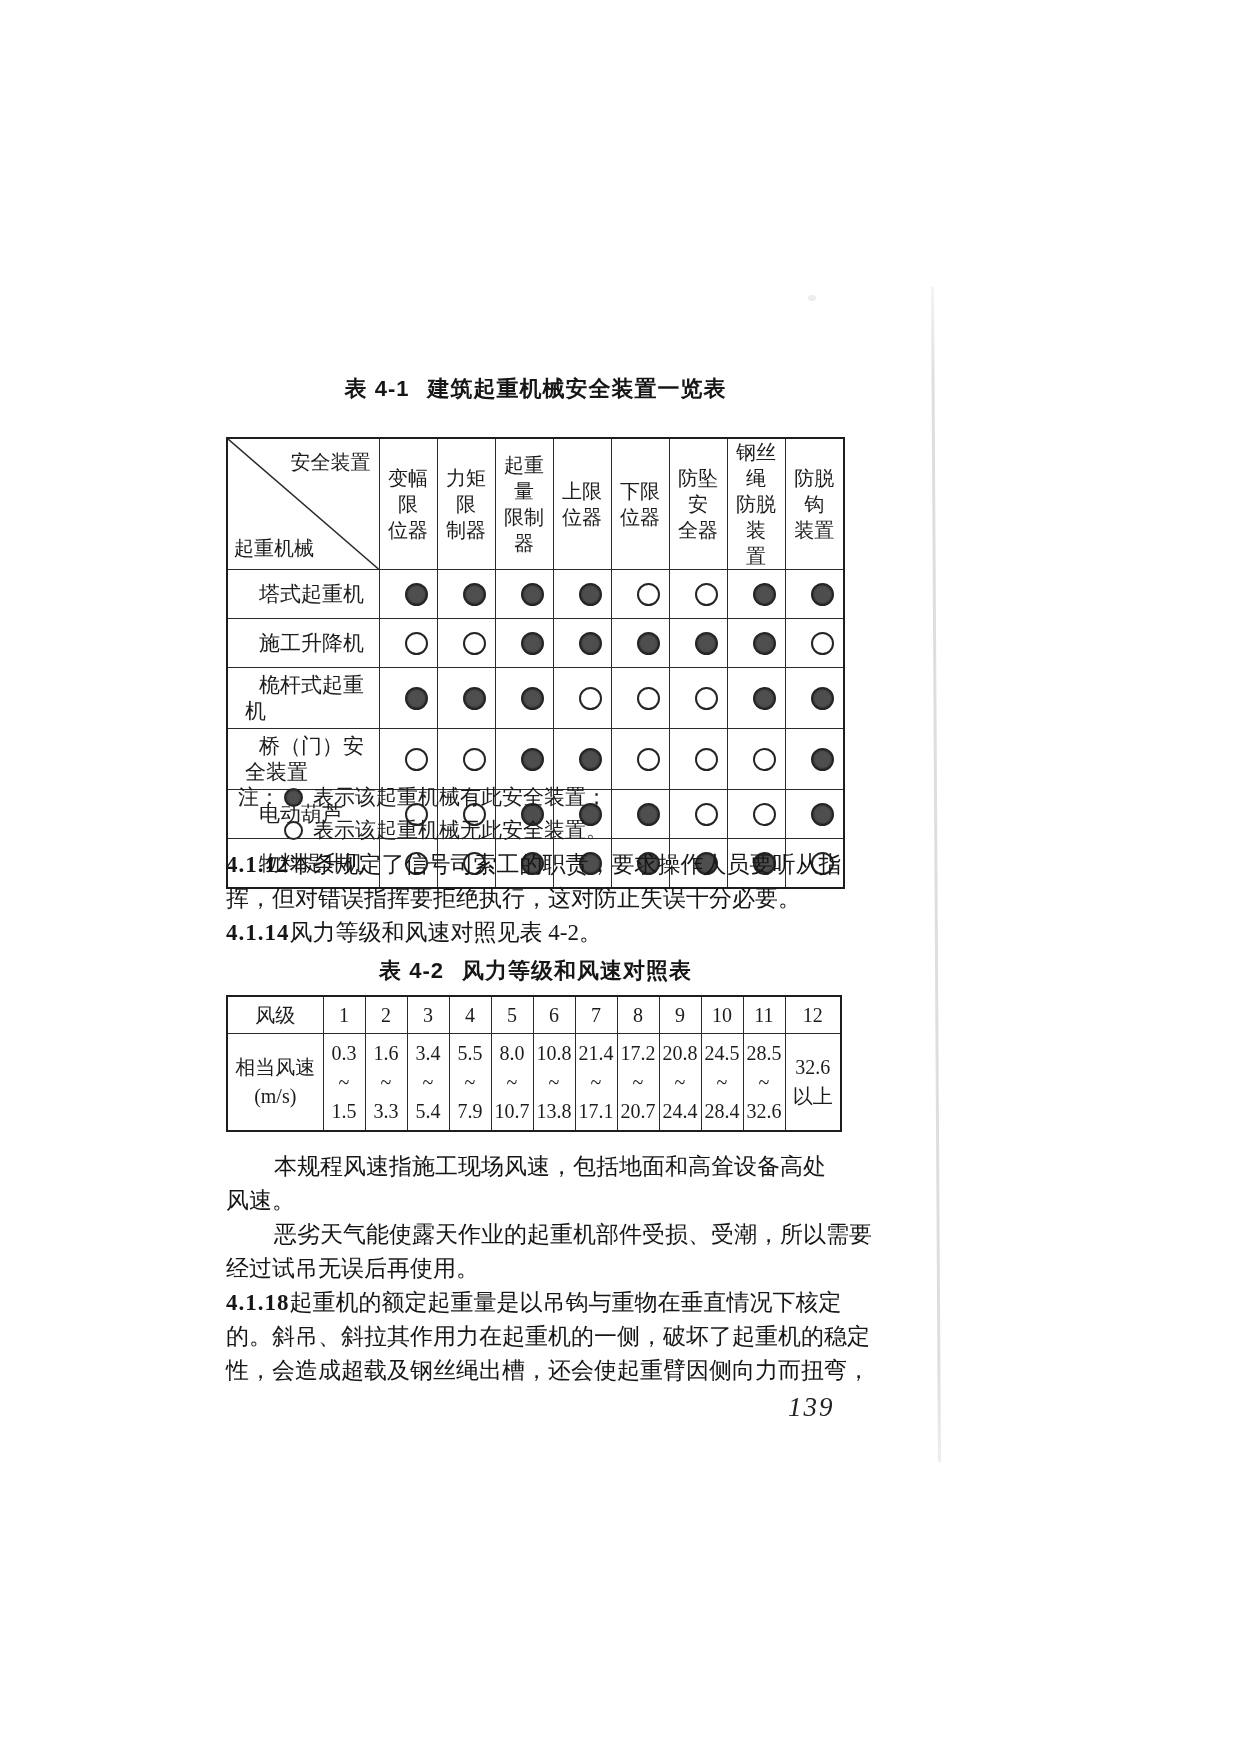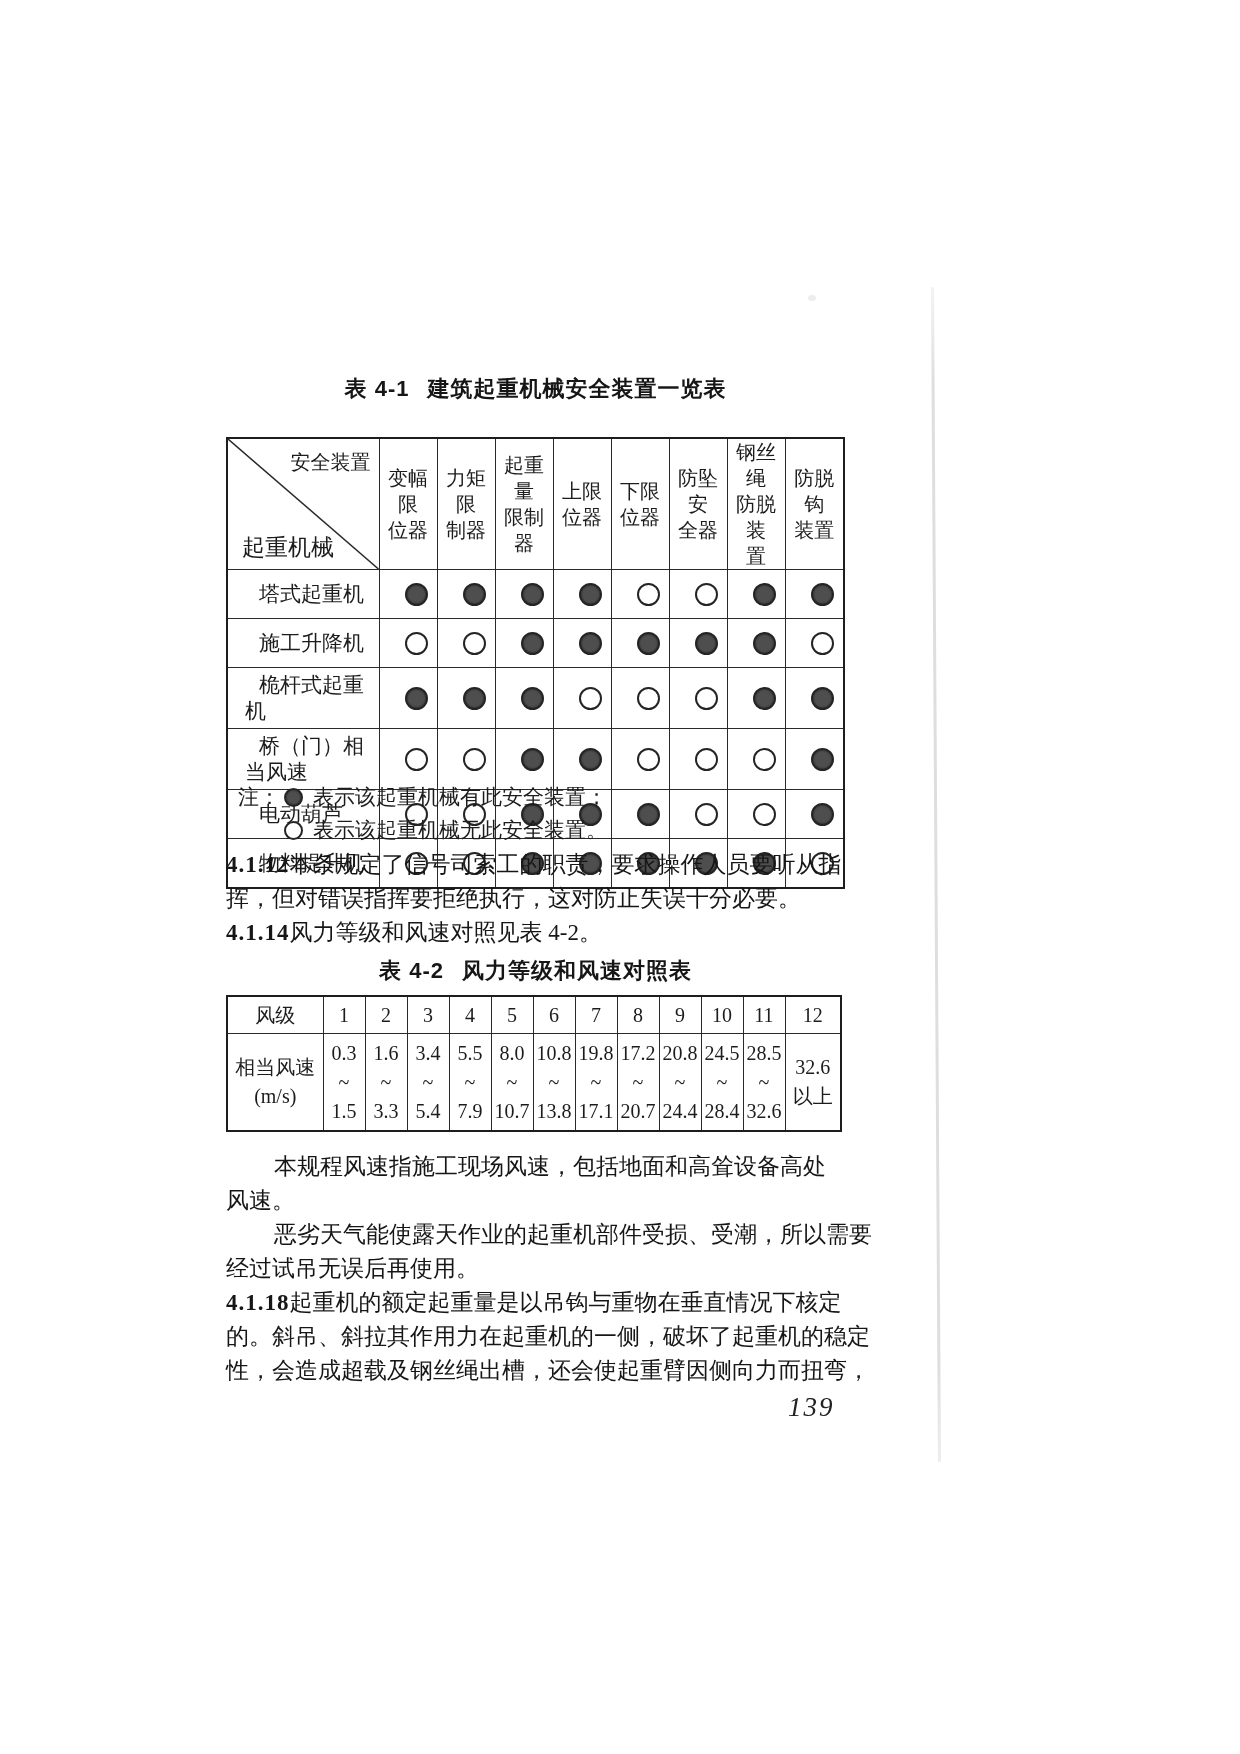--- a/index.html
+++ b/index.html
@@ -42,21 +42,21 @@
   .t1 th,.t1 td{
     border:1.5px solid #2a2a2a;
     text-align:center;vertical-align:middle;
     padding:0;
   }
   .t1 .hrow th{height:86px;font-weight:normal;font-size:20px;line-height:26px;white-space:pre-line;}
   .t1 .drow td{height:40px;padding-left:17px;}
   .t1 .corner{position:relative;overflow:hidden;}
   .t1 .corner svg{position:absolute;left:0;top:0;width:100%;height:100%;}
   .t1 .corner .c-top{position:absolute;right:8px;top:10px;font-size:20px;}
-  .t1 .corner .c-bottom{position:absolute;left:14px;bottom:8px;font-size:23px;text-align:right;}
+  .t1 .corner .c-bottom{position:absolute;left:6px;bottom:8px;font-size:20px;text-align:right;}
   .t1 .t1label{text-align:left;text-indent:14px;font-size:21px;line-height:26px;padding:4px 2px;}
   .circle{
     display:inline-block;width:19px;height:19px;border-radius:50%;
     border:2px solid #242424;vertical-align:middle;box-sizing:content-box;
   }
   .circle.filled{background:#4e4e4e;box-shadow:inset 0 0 2px #1a1a1a;}
   .circle.empty{background:#ffffff;}
   .circle.small{width:15px;height:15px;border-width:2px;margin-right:10px;flex:0 0 auto;}
 
   
@@ -177,21 +177,21 @@
           <td><span class="circle filled"></span></td>
           <td><span class="circle filled"></span></td>
           <td><span class="circle filled"></span></td>
           <td><span class="circle empty"></span></td>
           <td><span class="circle empty"></span></td>
           <td><span class="circle empty"></span></td>
           <td><span class="circle filled"></span></td>
           <td><span class="circle filled"></span></td>
         </tr>
         <tr class="drow">
-          <td class="t1label">桥（门）相当风速</td>
+          <td class="t1label">桥（门）安全装置</td>
           <td><span class="circle empty"></span></td>
           <td><span class="circle empty"></span></td>
           <td><span class="circle filled"></span></td>
           <td><span class="circle filled"></span></td>
           <td><span class="circle empty"></span></td>
           <td><span class="circle empty"></span></td>
           <td><span class="circle empty"></span></td>
           <td><span class="circle filled"></span></td>
         </tr>
         <tr class="drow">
@@ -302,21 +302,21 @@
             <div>8.0</div>
             <div>~</div>
             <div>10.7</div>
           </td>
           <td class="rng">
             <div>10.8</div>
             <div>~</div>
             <div>13.8</div>
           </td>
           <td class="rng">
-            <div>19.8</div>
+            <div>21.4</div>
             <div>~</div>
             <div>17.1</div>
           </td>
           <td class="rng">
             <div>17.2</div>
             <div>~</div>
             <div>20.7</div>
           </td>
           <td class="rng">
             <div>20.8</div>

